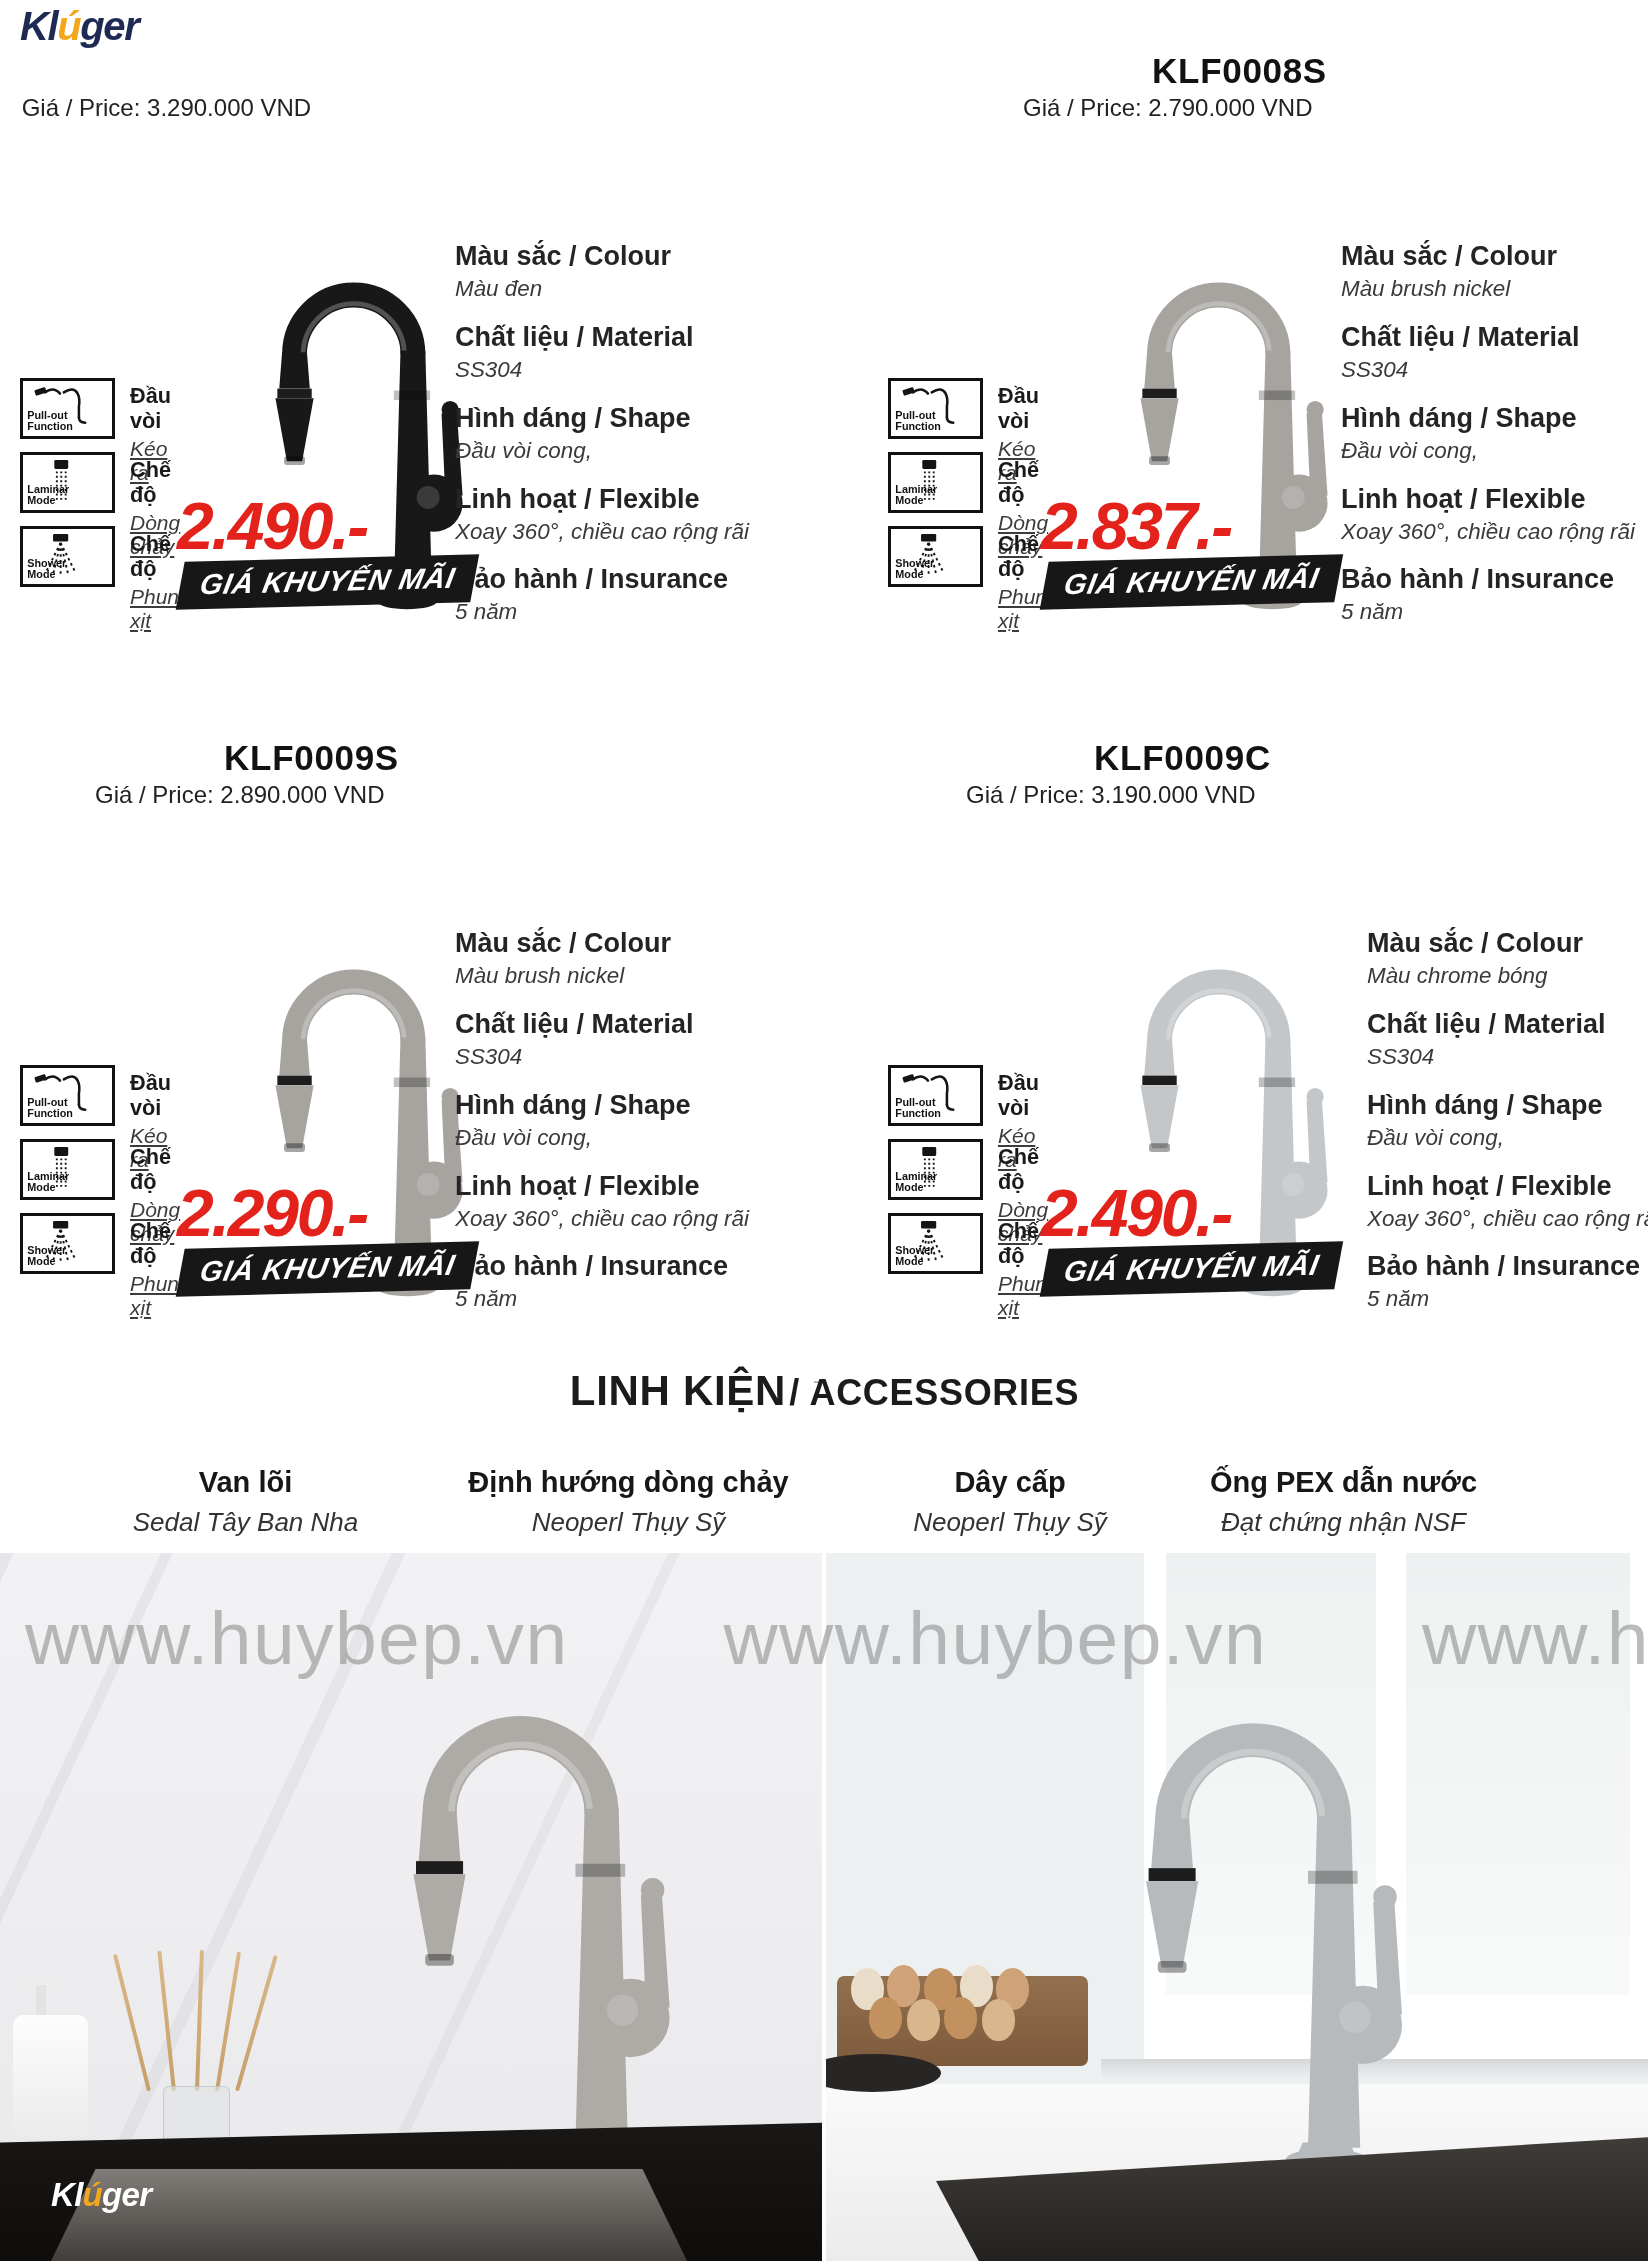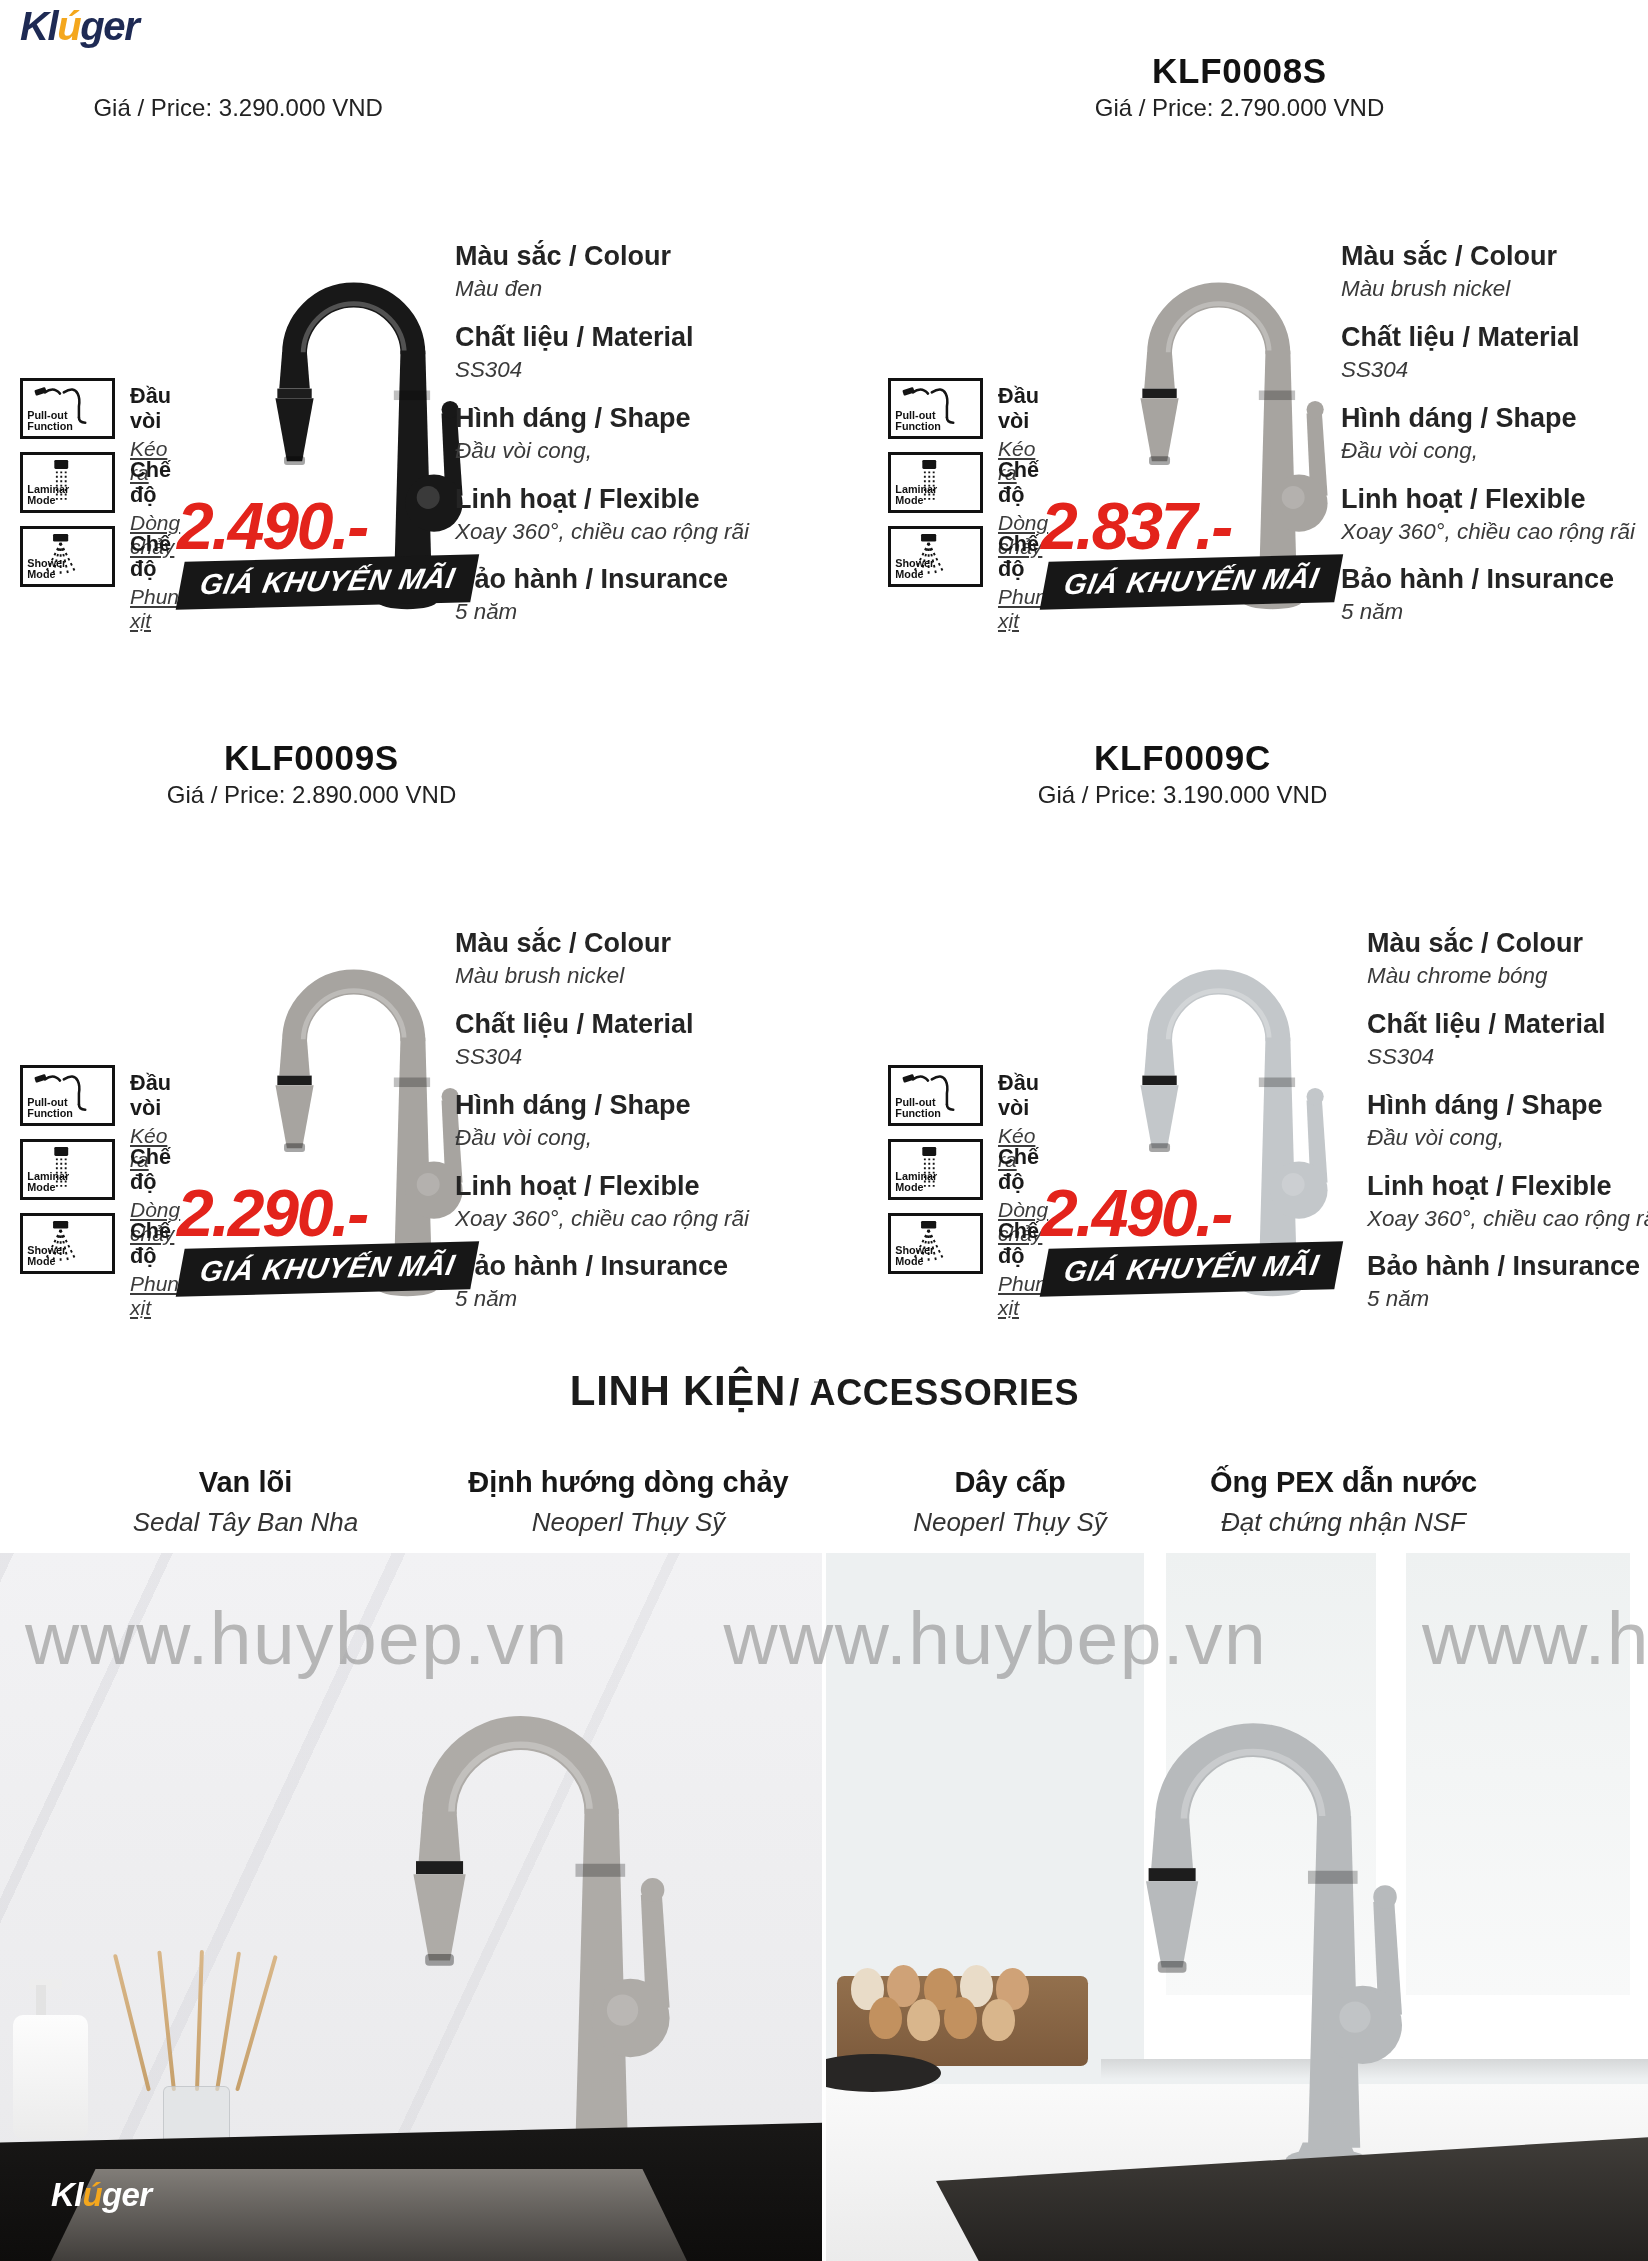--- a/index.html
+++ b/index.html
@@ -12,21 +12,21 @@
   .brand .accent{color:#f4a71d;}
   .lp-logo{position:absolute;left:51px;top:623px;font-size:33px;font-weight:bold;font-style:italic;
            letter-spacing:-0.7px;color:#ffffff;z-index:6;}
   .lp-logo .accent{color:#f4a71d;}
 
   
   .product{position:absolute;width:824px;height:686px;}
   #p1{left:0;top:51px}#p2{left:824px;top:51px}#p3{left:0;top:738px}#p4{left:824px;top:738px}
   .ptitle{position:absolute;top:0;width:433px;margin:0;text-align:center;font-size:35px;
           font-weight:bold;color:#121212;letter-spacing:0.7px;}
-  .pprice{position:absolute;top:43px;width:433px;text-align:center;font-size:24px;color:#222;}
+  .pprice{position:absolute;top:43px;width:433px;text-align:left;font-size:24px;color:#222;}
   #p1 .ptitle,#p1 .pprice{left:21.7px}
   #p2 .ptitle,#p2 .pprice{left:199px}
   #p3 .ptitle,#p3 .pprice{left:95px}
   #p4 .ptitle,#p4 .pprice{left:142px}
 
   
   .icons{position:absolute;top:327px;}
   #p1 .icons,#p3 .icons{left:20px}
   #p2 .icons,#p4 .icons{left:64px}
   .icon-row{position:relative;height:74px;}

